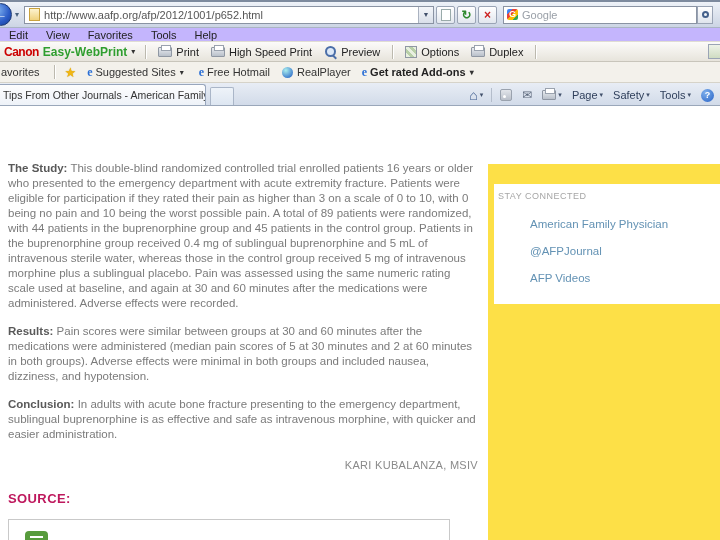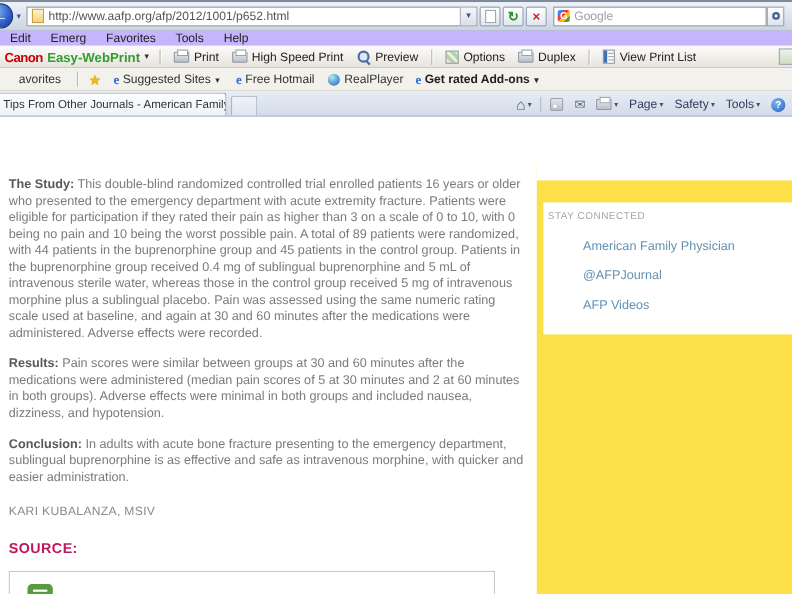--- a/index.html
+++ b/index.html
@@ -44,21 +44,21 @@
   .i-preview { width:13px; height:13px; position:relative; }
   .i-preview::before { content:""; position:absolute; left:1px; top:1px; width:7px; height:7px; border:2px solid #4a6ea8; border-radius:50%; background:#dce8f7; }
   .i-preview::after { content:""; position:absolute; right:0; bottom:0; width:5px; height:2px; background:#4a6ea8; transform:rotate(45deg); }
   .i-options { width:12px; height:12px; border:1px solid #8f97a3; background:repeating-linear-gradient(45deg,#e8f0e0 0 3px,#b8cfa8 3px 6px); }
   .i-viewlist { width:11px; height:13px; background:#fff; border:1px solid #8f97a3; position:relative; }
   .i-viewlist::before { content:""; position:absolute; left:0; top:0; bottom:0; width:3px; background:#3f6fb5; }
   .i-viewlist::after { content:""; position:absolute; left:4px; top:2px; width:5px; height:1px; background:#9aa; box-shadow:0 3px 0 #9aa,0 6px 0 #9aa; }
   .canon-cut { margin-left:auto; width:16px; height:15px; border:1px solid #9aa4b5; background:linear-gradient(#eef3e8,#cfdcc2); margin-right:-4px; }
 
   
-  .favbar { height:21px; background:#f3f1eb; border-bottom:1px solid #d6d3c9; display:flex; align-items:center; font-size:11px; color:#333;padding-left:16px; }
+  .favbar { height:21px; background:#f3f1eb; border-bottom:1px solid #d6d3c9; display:flex; align-items:center; font-size:11px; color:#333; }
   .fav-label { padding:0 8px 0 1px; }
   .i-star { color:#f2b714; font-size:13px; margin:0 4px; text-shadow:0 0 1px #b98a00; }
   .i-e { color:#2a6fd6; font-weight:bold; font-size:12px; font-family:"Liberation Serif",serif; margin:0 3px; }
   .i-real { width:11px; height:11px; border-radius:50%; background:radial-gradient(circle at 35% 30%,#aee,#1a57c2); margin:0 4px; }
   .fav-item { display:flex; align-items:center; padding:0 4px; color:#333; }
   .fav-strong { font-weight:bold; color:#222; }
 
   
   .tabbar { height:23px; background:linear-gradient(#e8edf5,#d2dbe9); border-bottom:1px solid #9aa7ba; display:flex; align-items:flex-end; }
   .tab-active { width:206px; height:21px; background:linear-gradient(#fdfdfe,#eef2f8); border:1px solid #98a6bc; border-bottom:none; border-left:none; border-radius:0 3px 0 0; font-size:10.5px; color:#333; line-height:20px; padding-left:3px; white-space:nowrap; overflow:hidden; }
@@ -72,21 +72,21 @@
   .i-mail { font-size:12px; color:#5e6a7e; }
   .c-chev { font-size:7px; color:#41506b; }
   .cmd-sep { width:1px; height:14px; background:#b4bdcb; margin:0 2px; }
   .i-help { width:13px; height:13px; border-radius:50%; background:radial-gradient(circle at 35% 30%,#7fb0ec,#2661c6); color:#fff; font-size:9px; font-weight:bold; text-align:center; line-height:13px; }
 
   
   .content { height:404px; display:flex; background:#fff; position:relative;margin-top:44px; }
   .main-col { width:488px; flex:none; background:#fff; padding:11px 10px 0 8px; }
   .para { font-size:11.5px; line-height:15px; color:#7b7b7b; width:468px; margin-bottom:13px; }
   .para b { color:#595959; }
-  .byline { font-size:11px; color:#8a8a8a; margin:17px 0 0 0; letter-spacing:0.3px; }
+  .byline { font-size:11px; color:#8a8a8a; margin:17px 0 0 0; letter-spacing:0.3px;text-align:right; }
   .source-h { font-size:13px; font-weight:bold; color:#be185d; letter-spacing:0.4px; margin:20px 0 9px 0; }
   .citation { font-size:11.5px; line-height:15px; color:#7b7b7b; width:468px; }
   .citation i { font-style:italic; }
   .comment-box { margin-top:13px; width:442px; height:46px; border:1px solid #c9c9c9; position:relative; background:#fff; }
   .comment-icon { position:absolute; left:16px; top:11px; width:23px; height:19px; background:#579b3c; border-radius:4px; }
   .comment-icon::before { content:""; position:absolute; left:5px; top:5px; width:13px; height:2px; background:#fff; box-shadow:0 4px 0 #fff; }
   .comment-icon::after { content:""; position:absolute; left:3px; bottom:-5px; border:4px solid transparent; border-top-color:#579b3c; border-left-color:#579b3c; }
 
   .right-col { flex:1; background:#fde047; position:relative; }
   .right-top-strip { position:absolute; left:0; right:0; top:0; height:14px; background:#fff; }
@@ -145,21 +145,21 @@
       <span class="g-logo">G</span>
       <span class="search-text">Google</span>
     </div>
     <div class="search-go">
         <i></i>
       </div>
   </div>
 
   <div class="menubar">
     <span class="menu-item">Edit</span>
-    <span class="menu-item">Emerg</span>
+    <span class="menu-item">View</span>
     <span class="menu-item">Favorites</span>
     <span class="menu-item">Tools</span>
     <span class="menu-item">Help</span>
   </div>
 
   <div class="canonbar">
     <span class="canon-brand">Canon</span>
     <span class="canon-product">Easy-WebPrint</span>
     <span class="t-chev">▾</span>
     <span class="t-sep"></span>
@@ -178,24 +178,20 @@
     <span class="t-sep"></span>
     <div class="tbtn">
       <span class="i-options"></span>
       <span>Options</span>
     </div>
     <div class="tbtn">
       <span class="i-printer"></span>
       <span>Duplex</span>
     </div>
     <span class="t-sep"></span>
-    <div class="tbtn">
-      <span class="i-viewlist"></span>
-      <span>View Print List</span>
-    </div>
     <span class="canon-cut"></span>
   </div>
 
   <div class="favbar">
     <span class="fav-label">avorites</span>
     <span class="t-sep"></span>
     <span class="i-star">★</span>
     <div class="fav-item">
       <span class="i-e">e</span>
       <span>Suggested Sites</span>

